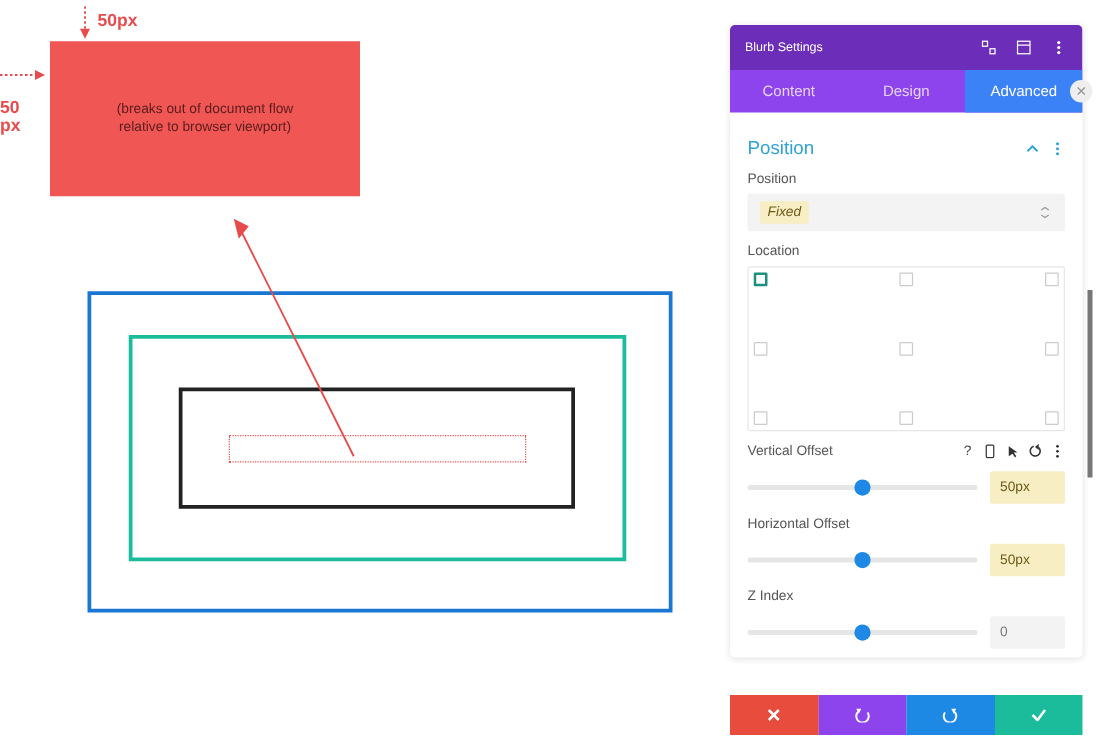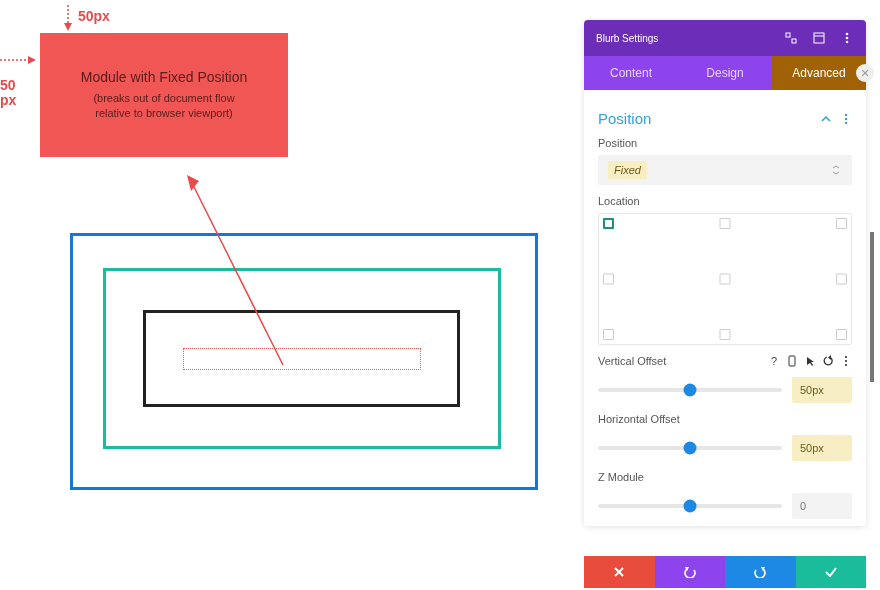--- a/index.html
+++ b/index.html
@@ -26,21 +26,21 @@
 
   
   .panel { position: absolute; right: 14px; top: 20px; width: 282px; background: #fff; border-radius: 4px; box-shadow: 0 1px 6px rgba(0,0,0,.12); overflow: hidden; }
   .panel-head { background: #6c2eb9; color: #fff; display: flex; align-items: center; justify-content: space-between; padding: 11px 12px; }
   .panel-head .title { font-size: 10px; font-weight: 400; }
   .panel-head .icons { display: flex; gap: 14px; align-items: center; }
   .panel-head .ico { width: 14px; height: 14px; display: flex; align-items: center; justify-content: center; }
 
   .tabs { background: #8e44ec; display: flex; }
   .tab { flex: 1; text-align: center; padding: 10px 4px; color: #e5d4fb; font-size: 12px; cursor: pointer; }
-  .tab.active { background: #a16207; color: #fff; }
+  .tab.active { background: #3b82f6; color: #fff; }
 
   .panel-body { padding: 20px 14px 16px; max-height: 436px; overflow: hidden; }
 
   .section-head { display: flex; justify-content: space-between; align-items: center; margin-bottom: 10px; }
   .section-head .lbl { color: #2ea3d6; font-size: 15px; }
   .section-head .ctl { display: flex; gap: 8px; align-items: center; color: #2ea3d6; }
 
   .field-label { font-size: 11px; color: #555; margin: 10px 0 6px; }
 
   .select { width: 100%; display: flex; align-items: center; justify-content: space-between; background: #f3f3f3; height: 30px; padding: 0 10px; font-size: 11px; color: #666; border-radius: 2px; }
@@ -83,21 +83,20 @@
   </svg>
   <div class="anno-left">
     <span>50</span><br><span>px</span>
   </div>
   <svg class="anno-left-arrow" width="36" height="10">
     <line x1="0" y1="5" x2="28" y2="5" stroke="#e84b4b" stroke-width="1.5" stroke-dasharray="2 2"></line>
     <polygon points="36,5 28,1 28,9" fill="#e84b4b"></polygon>
   </svg>
 
   <div class="red-box">
-    <div class="title">Module with Fixed Position</div>
     <div class="sub">
       <span>(breaks out of document flow</span><br><span>relative to browser viewport)</span>
     </div>
   </div>
 
   <div class="frame-blue"></div>
   <div class="frame-green"></div>
   <div class="frame-black"></div>
   <div class="frame-dotted"></div>
 
@@ -219,21 +218,21 @@
     </div>
 
     <div class="field-label">Horizontal Offset</div>
     <div class="slider-row">
       <div class="slider">
           <div class="thumb" style="left:50%"></div>
         </div>
       <div class="valbox hl">50px</div>
     </div>
 
-    <div class="field-label">Z Module</div>
+    <div class="field-label">Z Index</div>
     <div class="slider-row">
       <div class="slider">
           <div class="thumb" style="left:50%"></div>
         </div>
       <div class="valbox">0</div>
     </div>
   </div>
 </div>
 
 <div class="hover-badge">✕</div>

